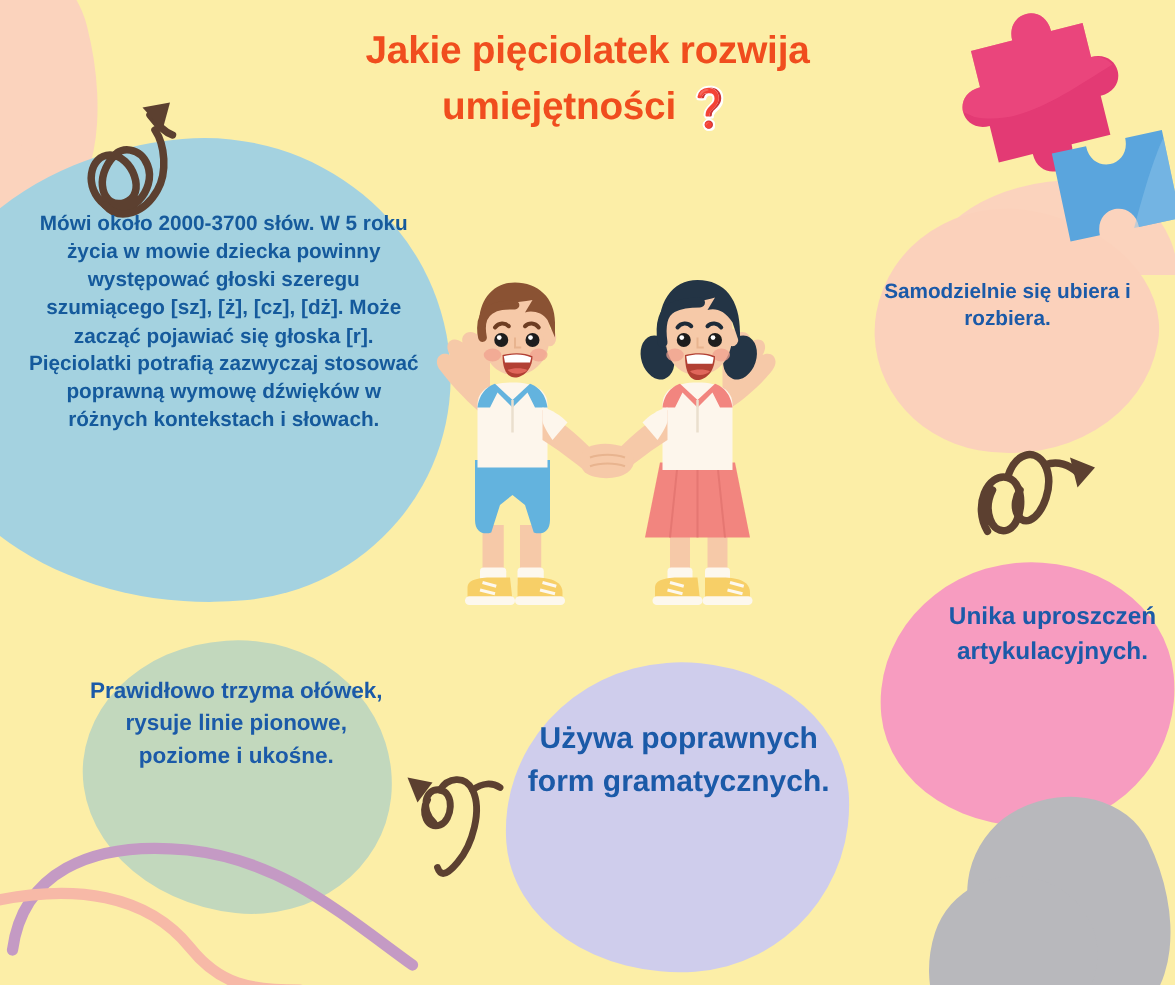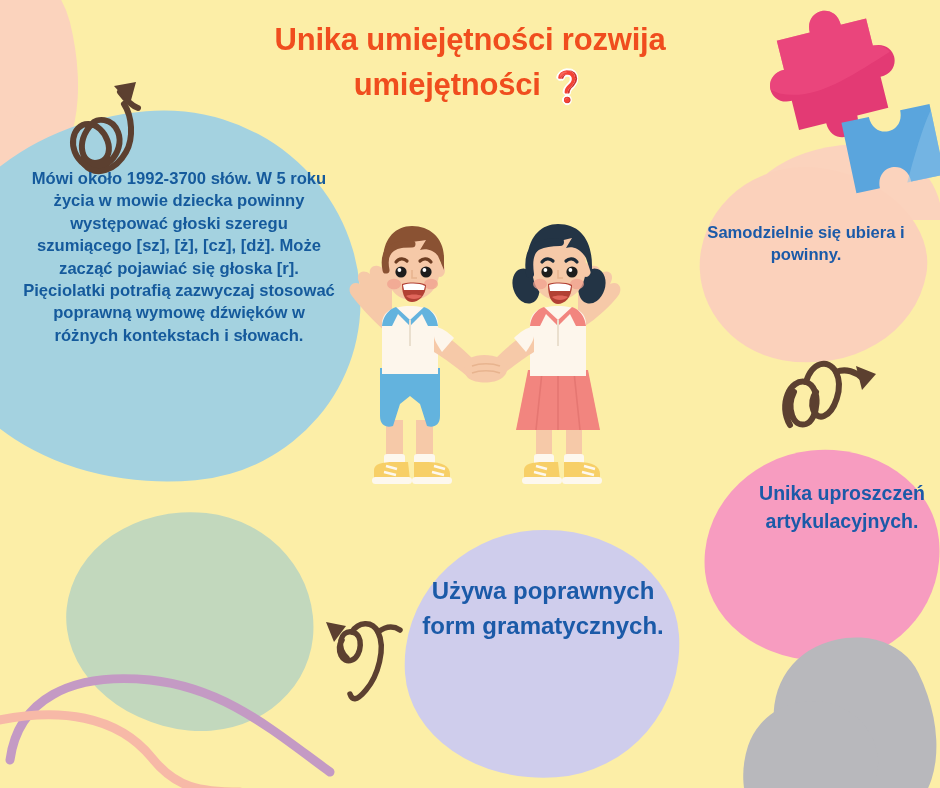--- a/index.html
+++ b/index.html
@@ -205,31 +205,32 @@
 
   <svg class="puzzle puzzle-blue" width="110" height="110" viewBox="0 0 110 110">
     <g transform="rotate(-12 55 55)">
       <path d="M 6,28 L 34,28 C 34,40 42,46 50,46 C 58,46 66,40 66,28 L 96,28 L 96,100
                L 62,100 C 62,88 54,82 46,82 C 38,82 30,88 30,100 L 6,100 Z" fill="#5aa5dd"></path>
       <path d="M 96,34 L 96,100 L 58,100 C 70,76 84,50 96,34 Z" fill="#8cc3ea" opacity=".5"></path>
     </g>
   </svg>
 
   <div class="title">
-    <span>Unika umiejętności rozwija</span><br>
+    <span>Jakie pięciolatek rozwija</span><br>
     <span>umiejętności</span>
     <span class="qmark">❓</span>
   </div>
 
-  <div class="txt txt-main">Mówi około 1992-3700 słów. W 5 roku życia w mowie dziecka powinny występować głoski szeregu szumiącego [sz], [ż], [cz], [dż]. Może zacząć pojawiać się głoska [r]. Pięciolatki potrafią zazwyczaj stosować poprawną wymowę dźwięków w różnych kontekstach i słowach.</div>
-
-  <div class="txt txt-dress">Samodzielnie się ubiera i powinny.</div>
+  <div class="txt txt-main">Mówi około 2000-3700 słów. W 5 roku życia w mowie dziecka powinny występować głoski szeregu szumiącego [sz], [ż], [cz], [dż]. Może zacząć pojawiać się głoska [r]. Pięciolatki potrafią zazwyczaj stosować poprawną wymowę dźwięków w różnych kontekstach i słowach.</div>
+
+  <div class="txt txt-dress">Samodzielnie się ubiera i rozbiera.</div>
 
   <div class="txt txt-unika">Unika uproszczeń artykulacyjnych.</div>
 
+  <div class="txt txt-pencil">Prawidłowo trzyma ołówek, rysuje linie pionowe, poziome i ukośne.</div>
 
   <div class="txt txt-gram">Używa poprawnych form gramatycznych.</div>
 
   <svg class="kids" viewBox="0 0 320 300">
 
     <g>
 
       <path d="M 54,122 C 40,110 28,96 22,88 C 16,80 22,72 30,76
             C 24,66 32,60 40,66 C 38,58 48,54 54,62 L 62,76 L 62,118 Z" fill="#f6c9a8"></path>
 

